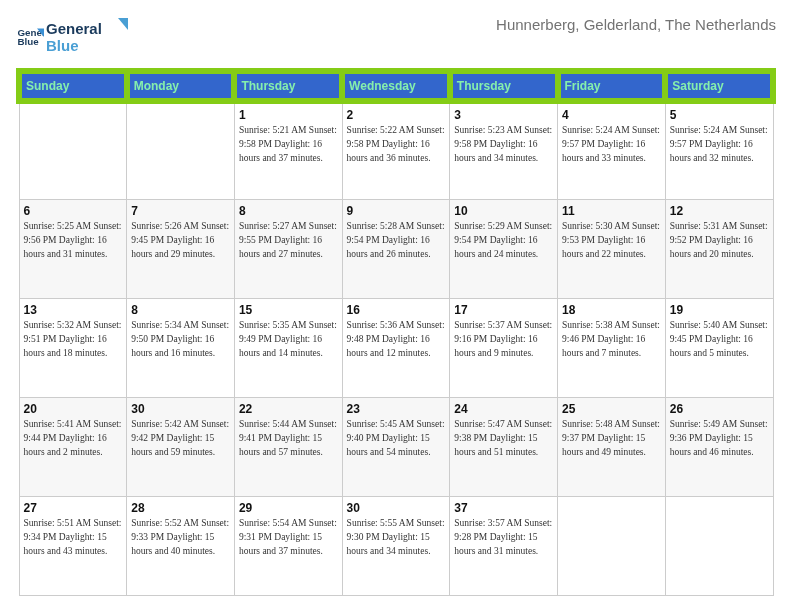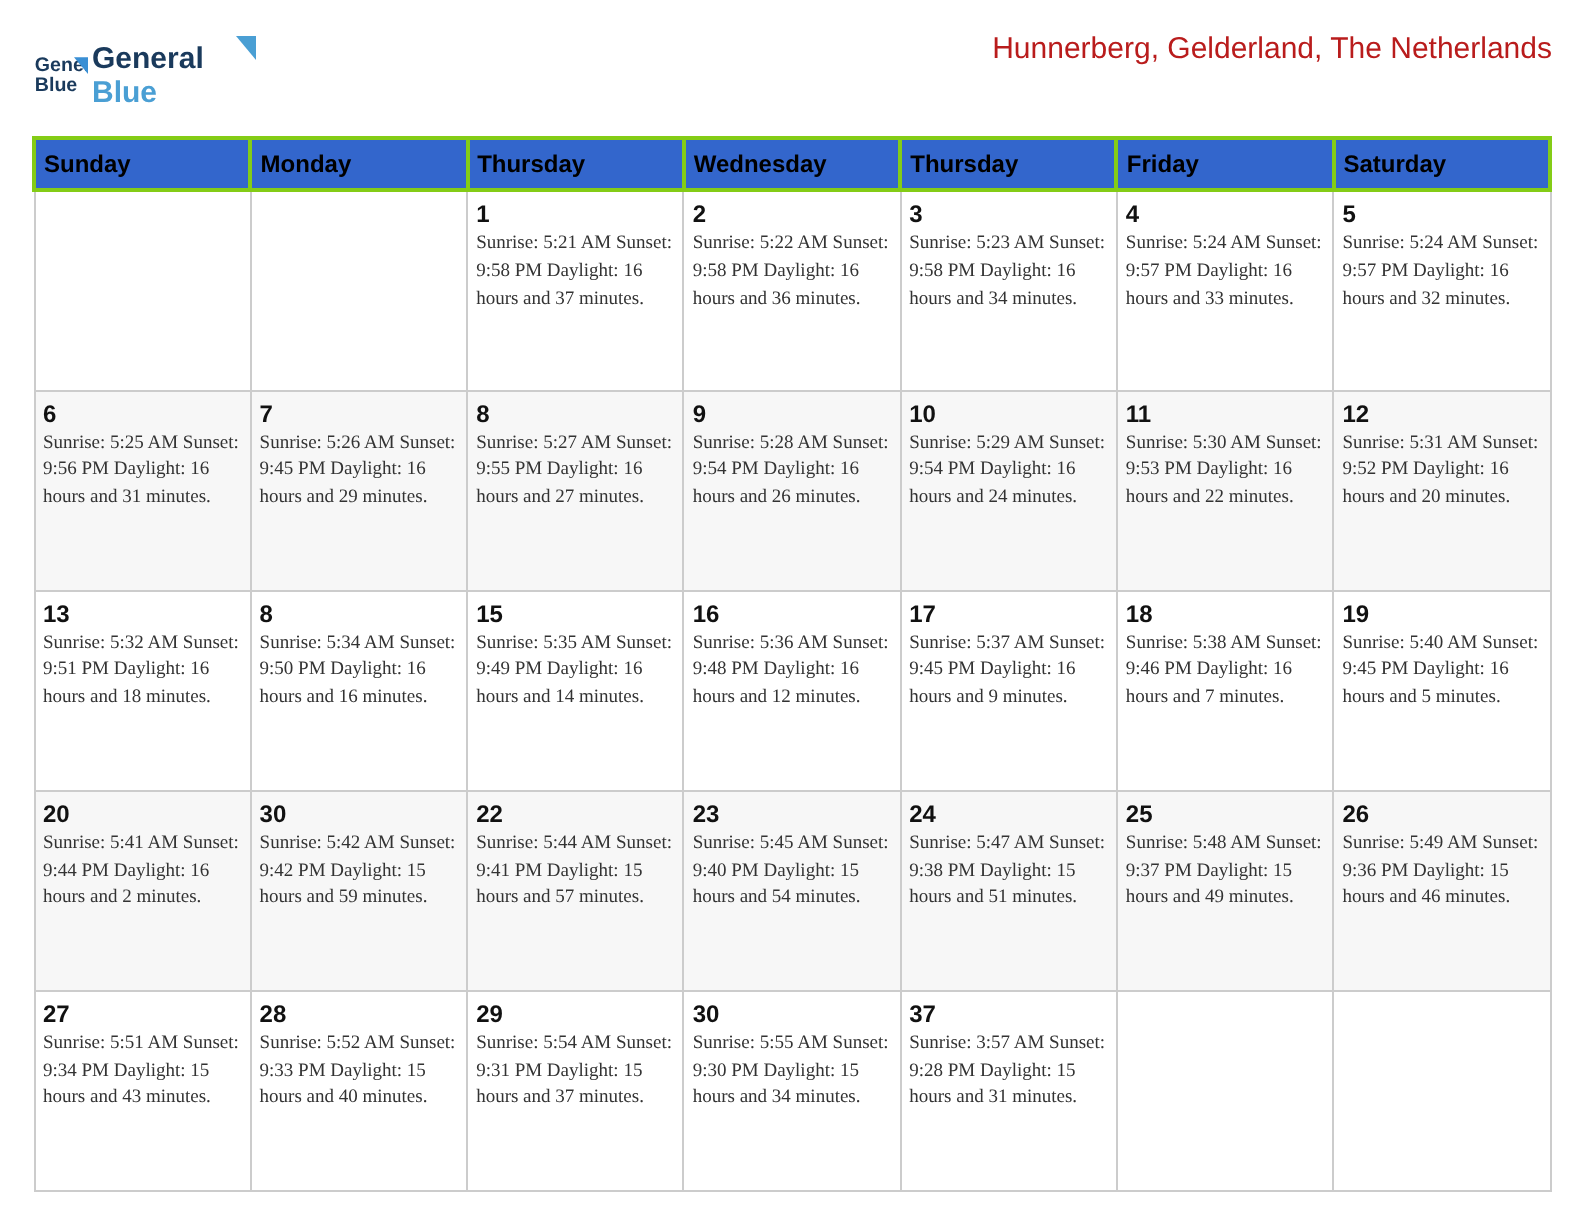--- a/index.html
+++ b/index.html
@@ -35,37 +35,37 @@
     .title-block {
       text-align: right;
     }
     .month-title {
       font-size: 36px;
       font-weight: bold;
       color: #1a1a1a;
     }
     .location-title {
       font-size: 15px;
-      color: #b91c1c;
+      color: #737373;
     }
     .calendar {
       flex: 1;
       border: 1px solid #ccc;
       border-collapse: collapse;
       width: 100%;
       table-layout: fixed;
     }
     .calendar th {
       background: #3366cc;
-      color: #000000;
+      color: #86efac;
       font-size: 12px;
       font-weight: bold;
       padding: 5px 4px;
       text-align: left;
-      border: 2px solid #84cc16;
+      border: 6px solid #84cc16;
     }
     .calendar td {
       vertical-align: top;
       font-size: 10px;
       color: #333;
       padding: 4px 4px;
       border: 1px solid #ccc;
       height: 80px;
       width: calc(100% / 7);
     }
@@ -246,21 +246,21 @@
           <td>
             <span class="day-num">16</span>
             <div class="day-info">Sunrise: 5:36 AM
 Sunset: 9:48 PM
 Daylight: 16 hours
 and 12 minutes.</div>
           </td>
           <td>
             <span class="day-num">17</span>
             <div class="day-info">Sunrise: 5:37 AM
-Sunset: 9:45 PM
+Sunset: 9:16 PM
 Daylight: 16 hours
 and 9 minutes.</div>
           </td>
           <td>
             <span class="day-num">18</span>
             <div class="day-info">Sunrise: 5:38 AM
 Sunset: 9:46 PM
 Daylight: 16 hours
 and 7 minutes.</div>
           </td>

